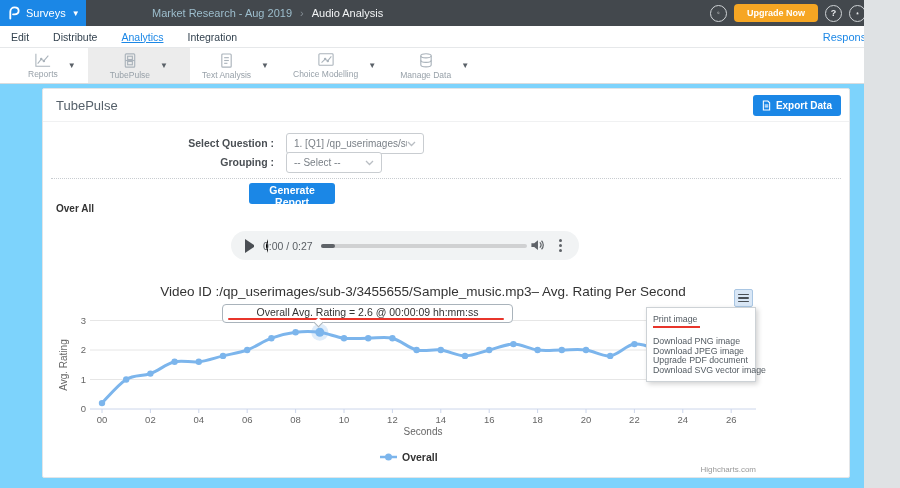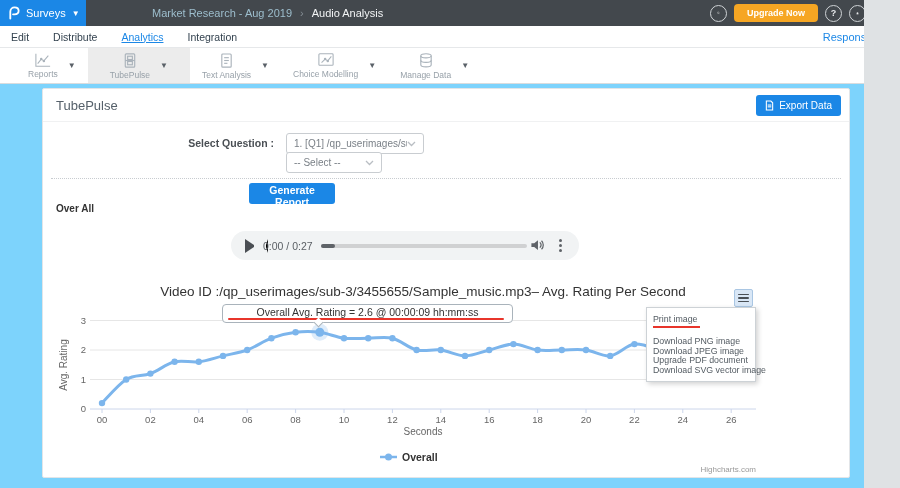--- a/index.html
+++ b/index.html
@@ -32,21 +32,21 @@
   .titem.active{background:#ececec;padding:0 22px;}
   .tstack{display:flex;flex-direction:column;align-items:center;justify-content:center;gap:1px;}
   .tstack .tlabel{font-size:8.5px;color:#98a1a9;white-space:nowrap;}
   .tstack svg{stroke:#aab3bb;fill:none;stroke-width:1.2;}
   .tcaret{font-size:8px;color:#5a6168;}
 
   
   .card{position:absolute;left:42px;top:88px;width:808px;height:390px;background:#fff;border:1px solid #e2e5e8;border-radius:2px;}
   .card-header{position:absolute;top:0;left:0;right:0;height:33px;border-bottom:1px solid #f0f1f2;}
   .card-title{position:absolute;left:13px;top:9px;font-size:13px;color:#55606a;}
-  .export-btn{position:absolute;right:8px;top:6px;background:#1b87e6;color:#fff;border:none;border-radius:3px;font-size:10px;font-weight:normal;padding:5px 9px;display:flex;align-items:center;gap:5px;cursor:pointer;}
+  .export-btn{position:absolute;right:8px;top:6px;background:#1b87e6;color:#fff;border:none;border-radius:3px;font-size:10px;font-weight:bold;padding:5px 9px;display:flex;align-items:center;gap:5px;cursor:pointer;}
   .export-btn svg{stroke:#fff;fill:none;stroke-width:1.2;}
 
   .flabel{position:absolute;left:0;width:231px;text-align:right;font-size:10.5px;font-weight:bold;color:#4a4f54;}
   .fselect{position:absolute;left:243px;height:21px;border:1px solid #c9cdd1;border-radius:3px;background:#fff;display:flex;align-items:center;padding:0 7px;font-size:10px;color:#7a8087;cursor:pointer;}
   .fselect .val{white-space:nowrap;overflow:hidden;}
   .fselect svg{margin-left:auto;stroke:#b9bec3;fill:none;stroke-width:1.3;flex:none;}
 
   .dotted-sep{position:absolute;left:8px;right:8px;top:89px;border-top:1px dotted #c8ccd0;}
   .generate-btn{position:absolute;left:206px;top:94px;width:86px;height:21px;background:#1b87e6;color:#fff;border:none;border-radius:3px;font-size:10.5px;font-weight:bold;cursor:pointer;}
   .overall{position:absolute;left:13px;top:114px;font-size:10px;font-weight:bold;color:#333;}
@@ -195,20 +195,21 @@
     </div>
 
     <div class="flabel" style="top:48px;">Select Question :</div>
     <div class="fselect" style="top:44px;width:138px;">
       <span class="val">1. [Q1] /qp_userimages/sub-3/3455655/S...</span>
       <svg width="9" height="6" viewBox="0 0 9 6">
           <polyline points="1,1 4.5,4.5 8,1"></polyline>
         </svg>
     </div>
 
+    <div class="flabel" style="top:67px;">Grouping :</div>
     <div class="fselect" style="top:63px;width:96px;">
       <span class="val">-- Select --</span>
       <svg width="9" height="6" viewBox="0 0 9 6">
           <polyline points="1,1 4.5,4.5 8,1"></polyline>
         </svg>
     </div>
 
     <div class="dotted-sep"></div>
     <button class="generate-btn">Generate Report</button>
     <div class="overall">Over All</div>

